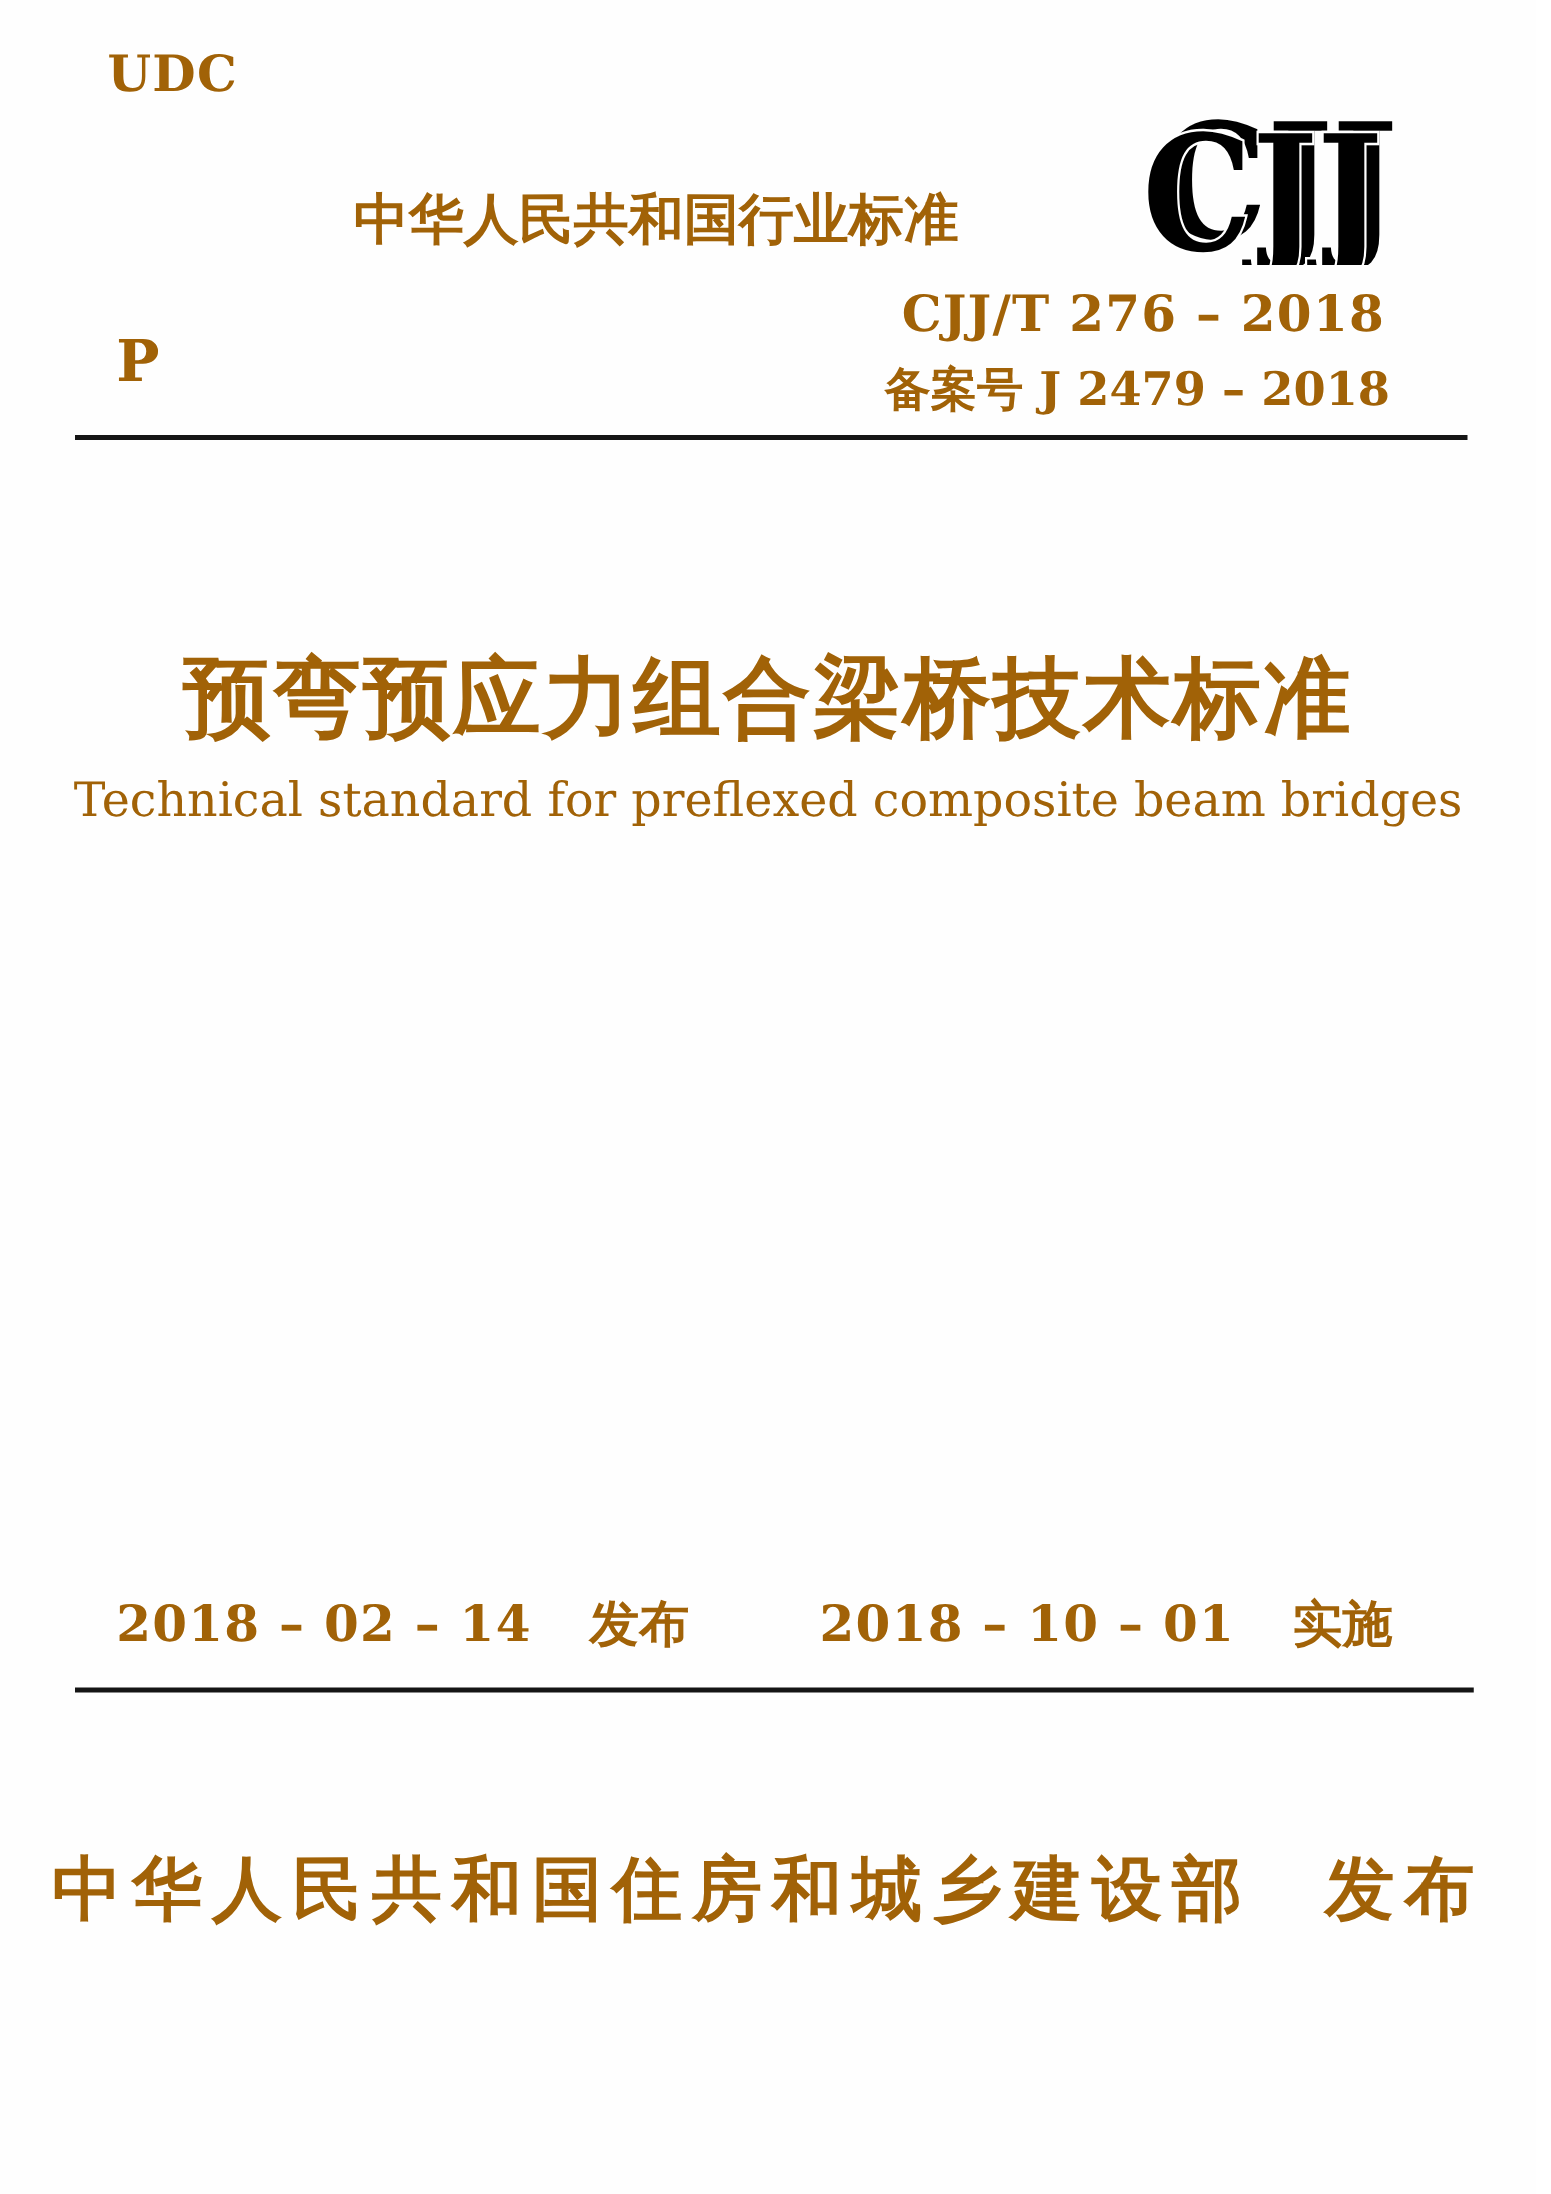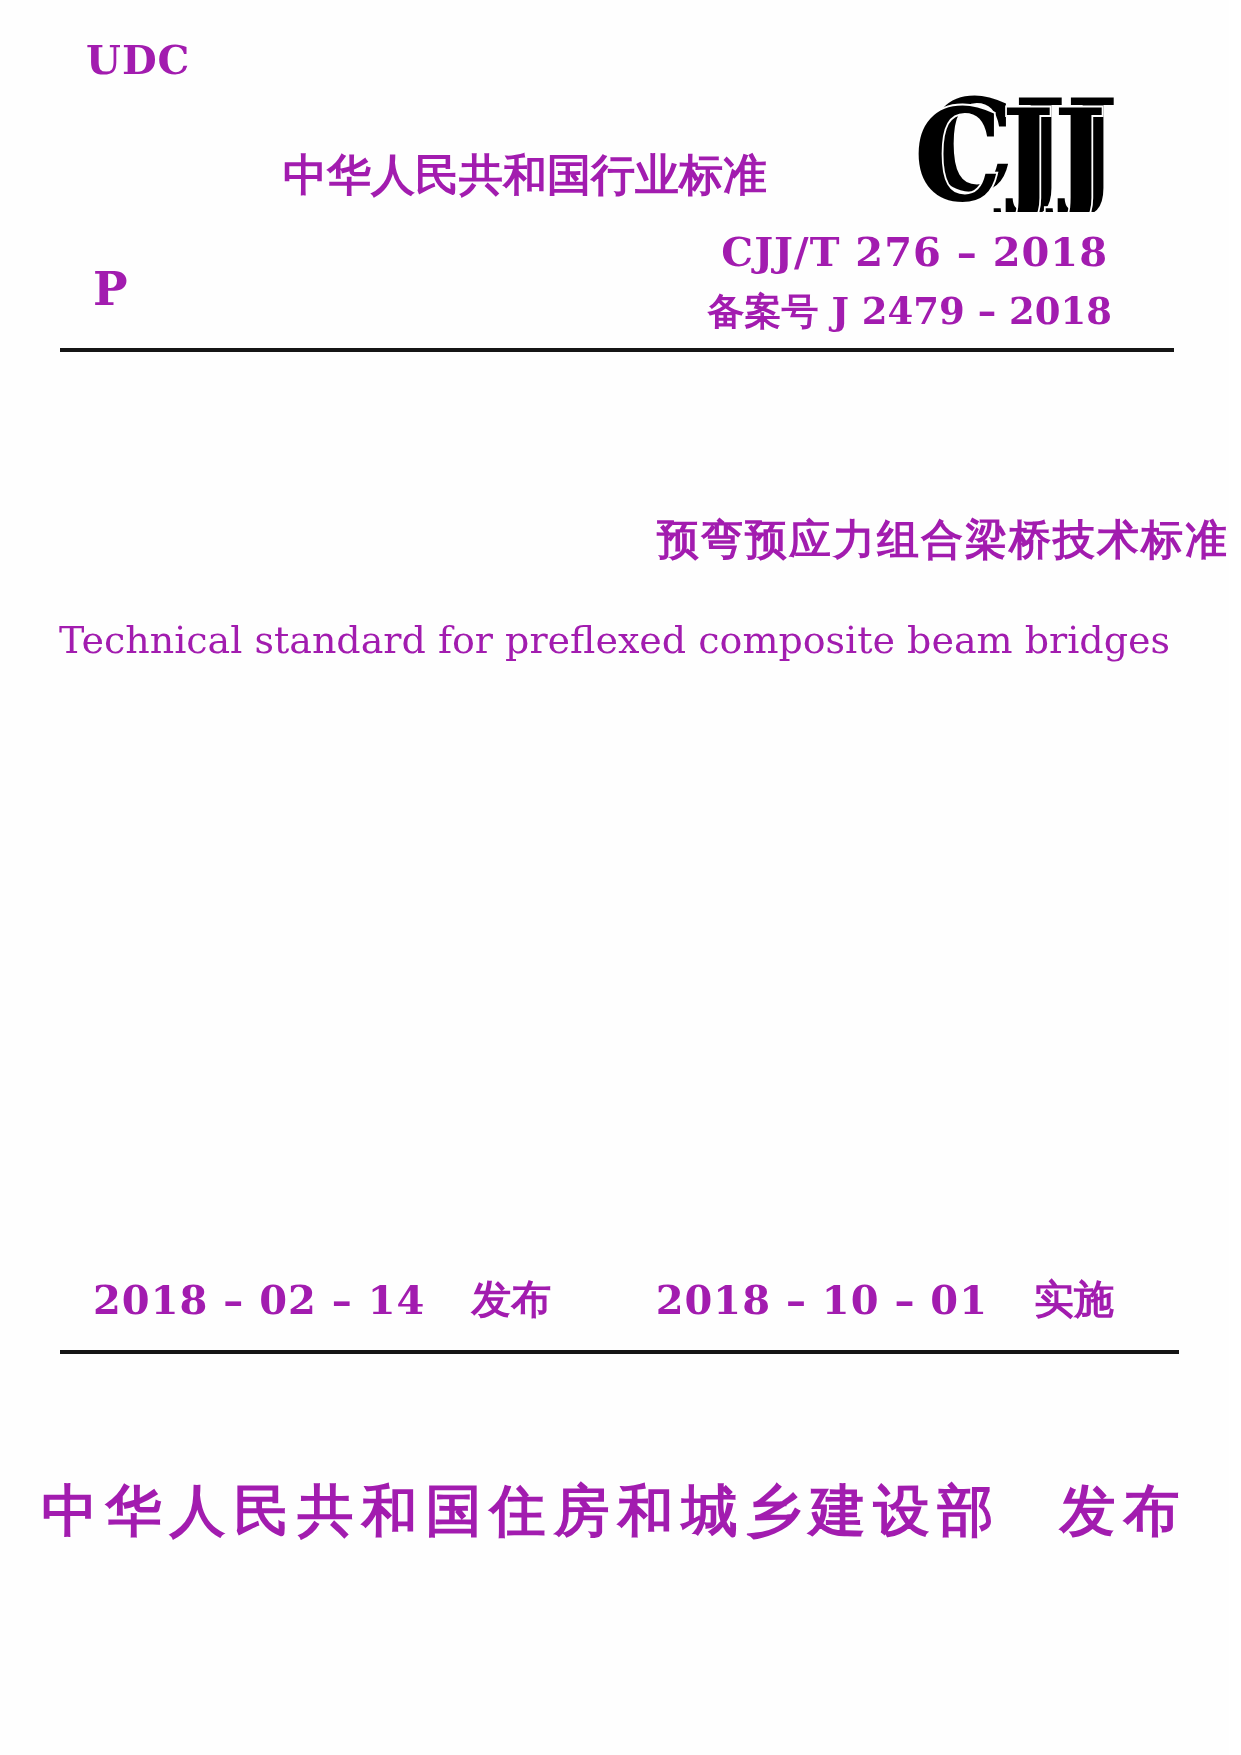--- a/index.html
+++ b/index.html
@@ -3,21 +3,21 @@
 <meta charset="utf-8">
 <style>
   html, body { margin: 0; padding: 0; background: #ffffff; }
   .page {
     position: relative;
     width: 1229px;
     height: 1755px;
     background: #fefefe;
     overflow: hidden;
     font-family: "DejaVu Sans", "Liberation Sans", sans-serif;
-    color: #a21caf;
+    color: #a16207;
   }
   .sans  { font-family: "DejaVu Sans", "Liberation Sans", sans-serif; }
 
   .udc {
     position: absolute; left: 86px; top: 36px;
     font-family: "DejaVu Serif", "Liberation Serif", serif;
     font-weight: bold; font-size: 40px; letter-spacing: 1px;
   }
   .header-title {
     position: absolute; left: 283px; top: 146px;
@@ -44,23 +44,23 @@
     position: absolute; left: 93px; top: 262px;
     font-family: "DejaVu Serif", "Liberation Serif", serif;
     font-weight: bold; font-size: 46px;
   }
   .rule { position: absolute; background: #151515; height: 4px; }
   .rule-top    { left: 60px; right: 55px; top: 348px; }
   .rule-bottom { left: 60px; right: 50px; top: 1350px; }
 
   .title-zh {
     position: absolute; left: 0; right: 0; top: 512px;
-    text-align: right;
+    text-align: center;
     font-family: "DejaVu Serif", "Liberation Serif", serif;
-    font-weight: 600; font-size: 42px; letter-spacing: 2px;
+    font-weight: 600; font-size: 70px; letter-spacing: 2px;
     white-space: nowrap;
   }
   .title-en {
     position: absolute; left: 0; right: 0; top: 618px;
     text-align: center;
     font-family: "DejaVu Serif", "Liberation Serif", serif;
     font-weight: 500; font-size: 38px;
     white-space: nowrap;
   }
 

